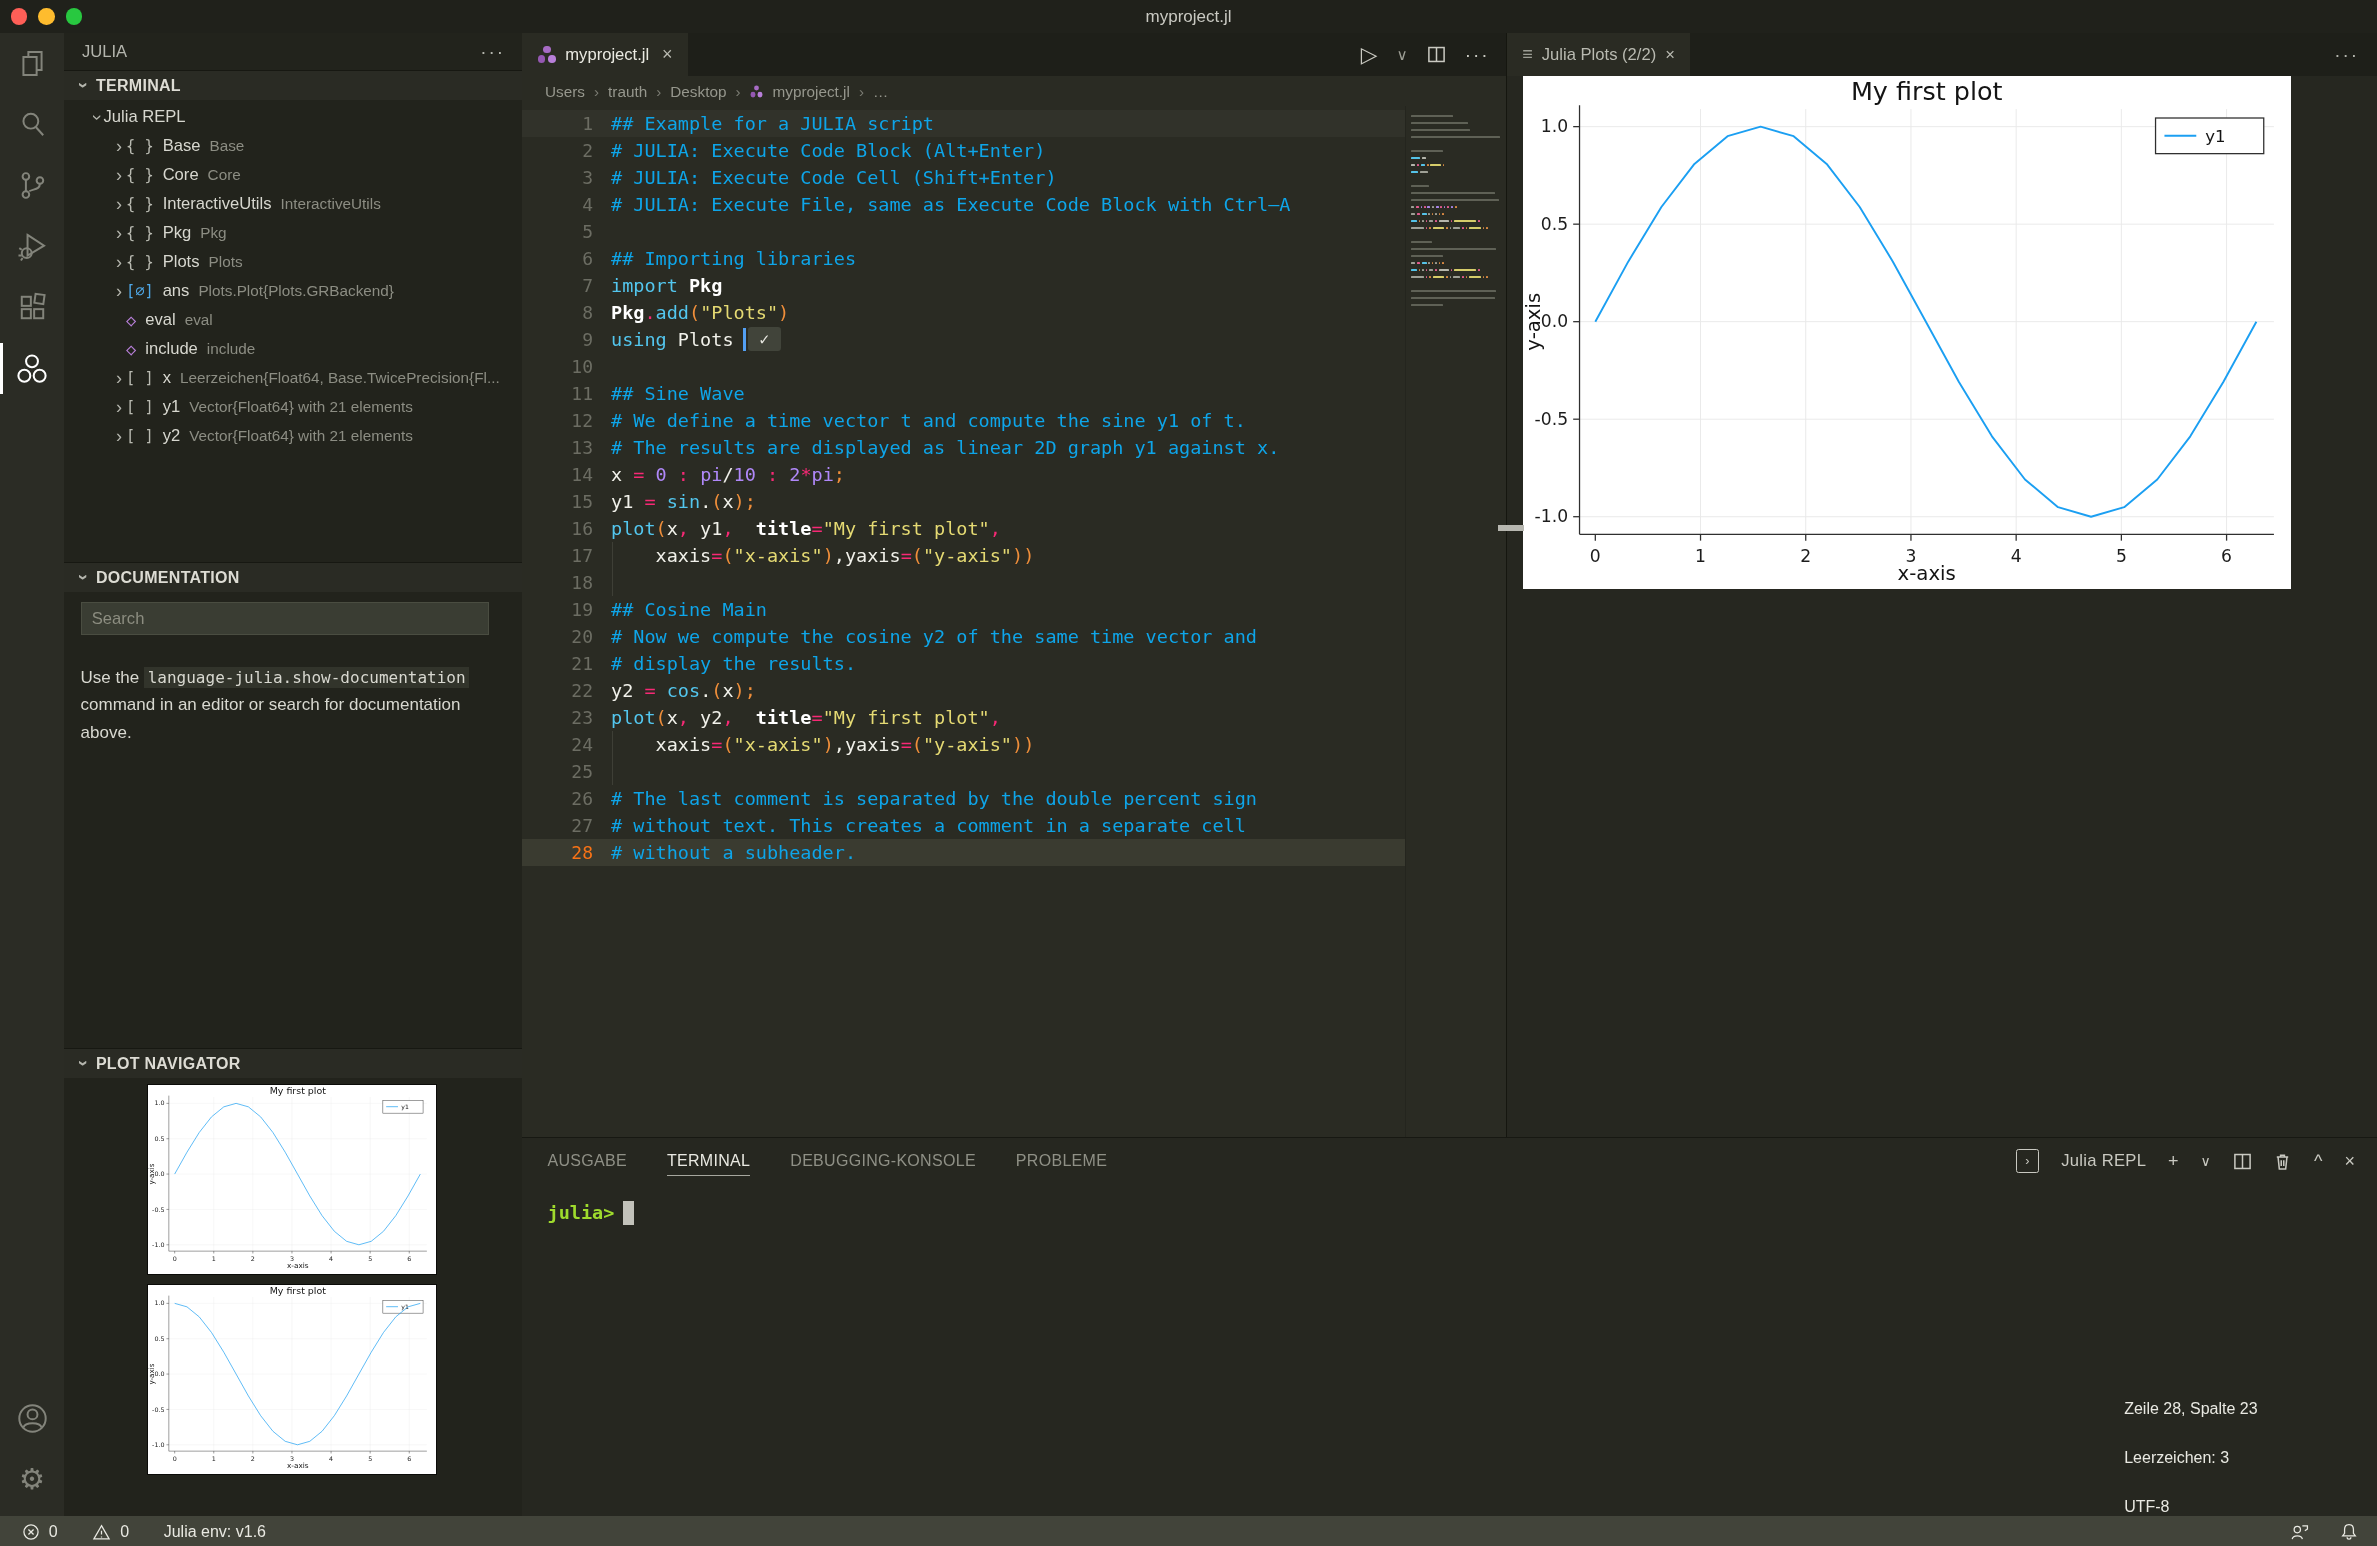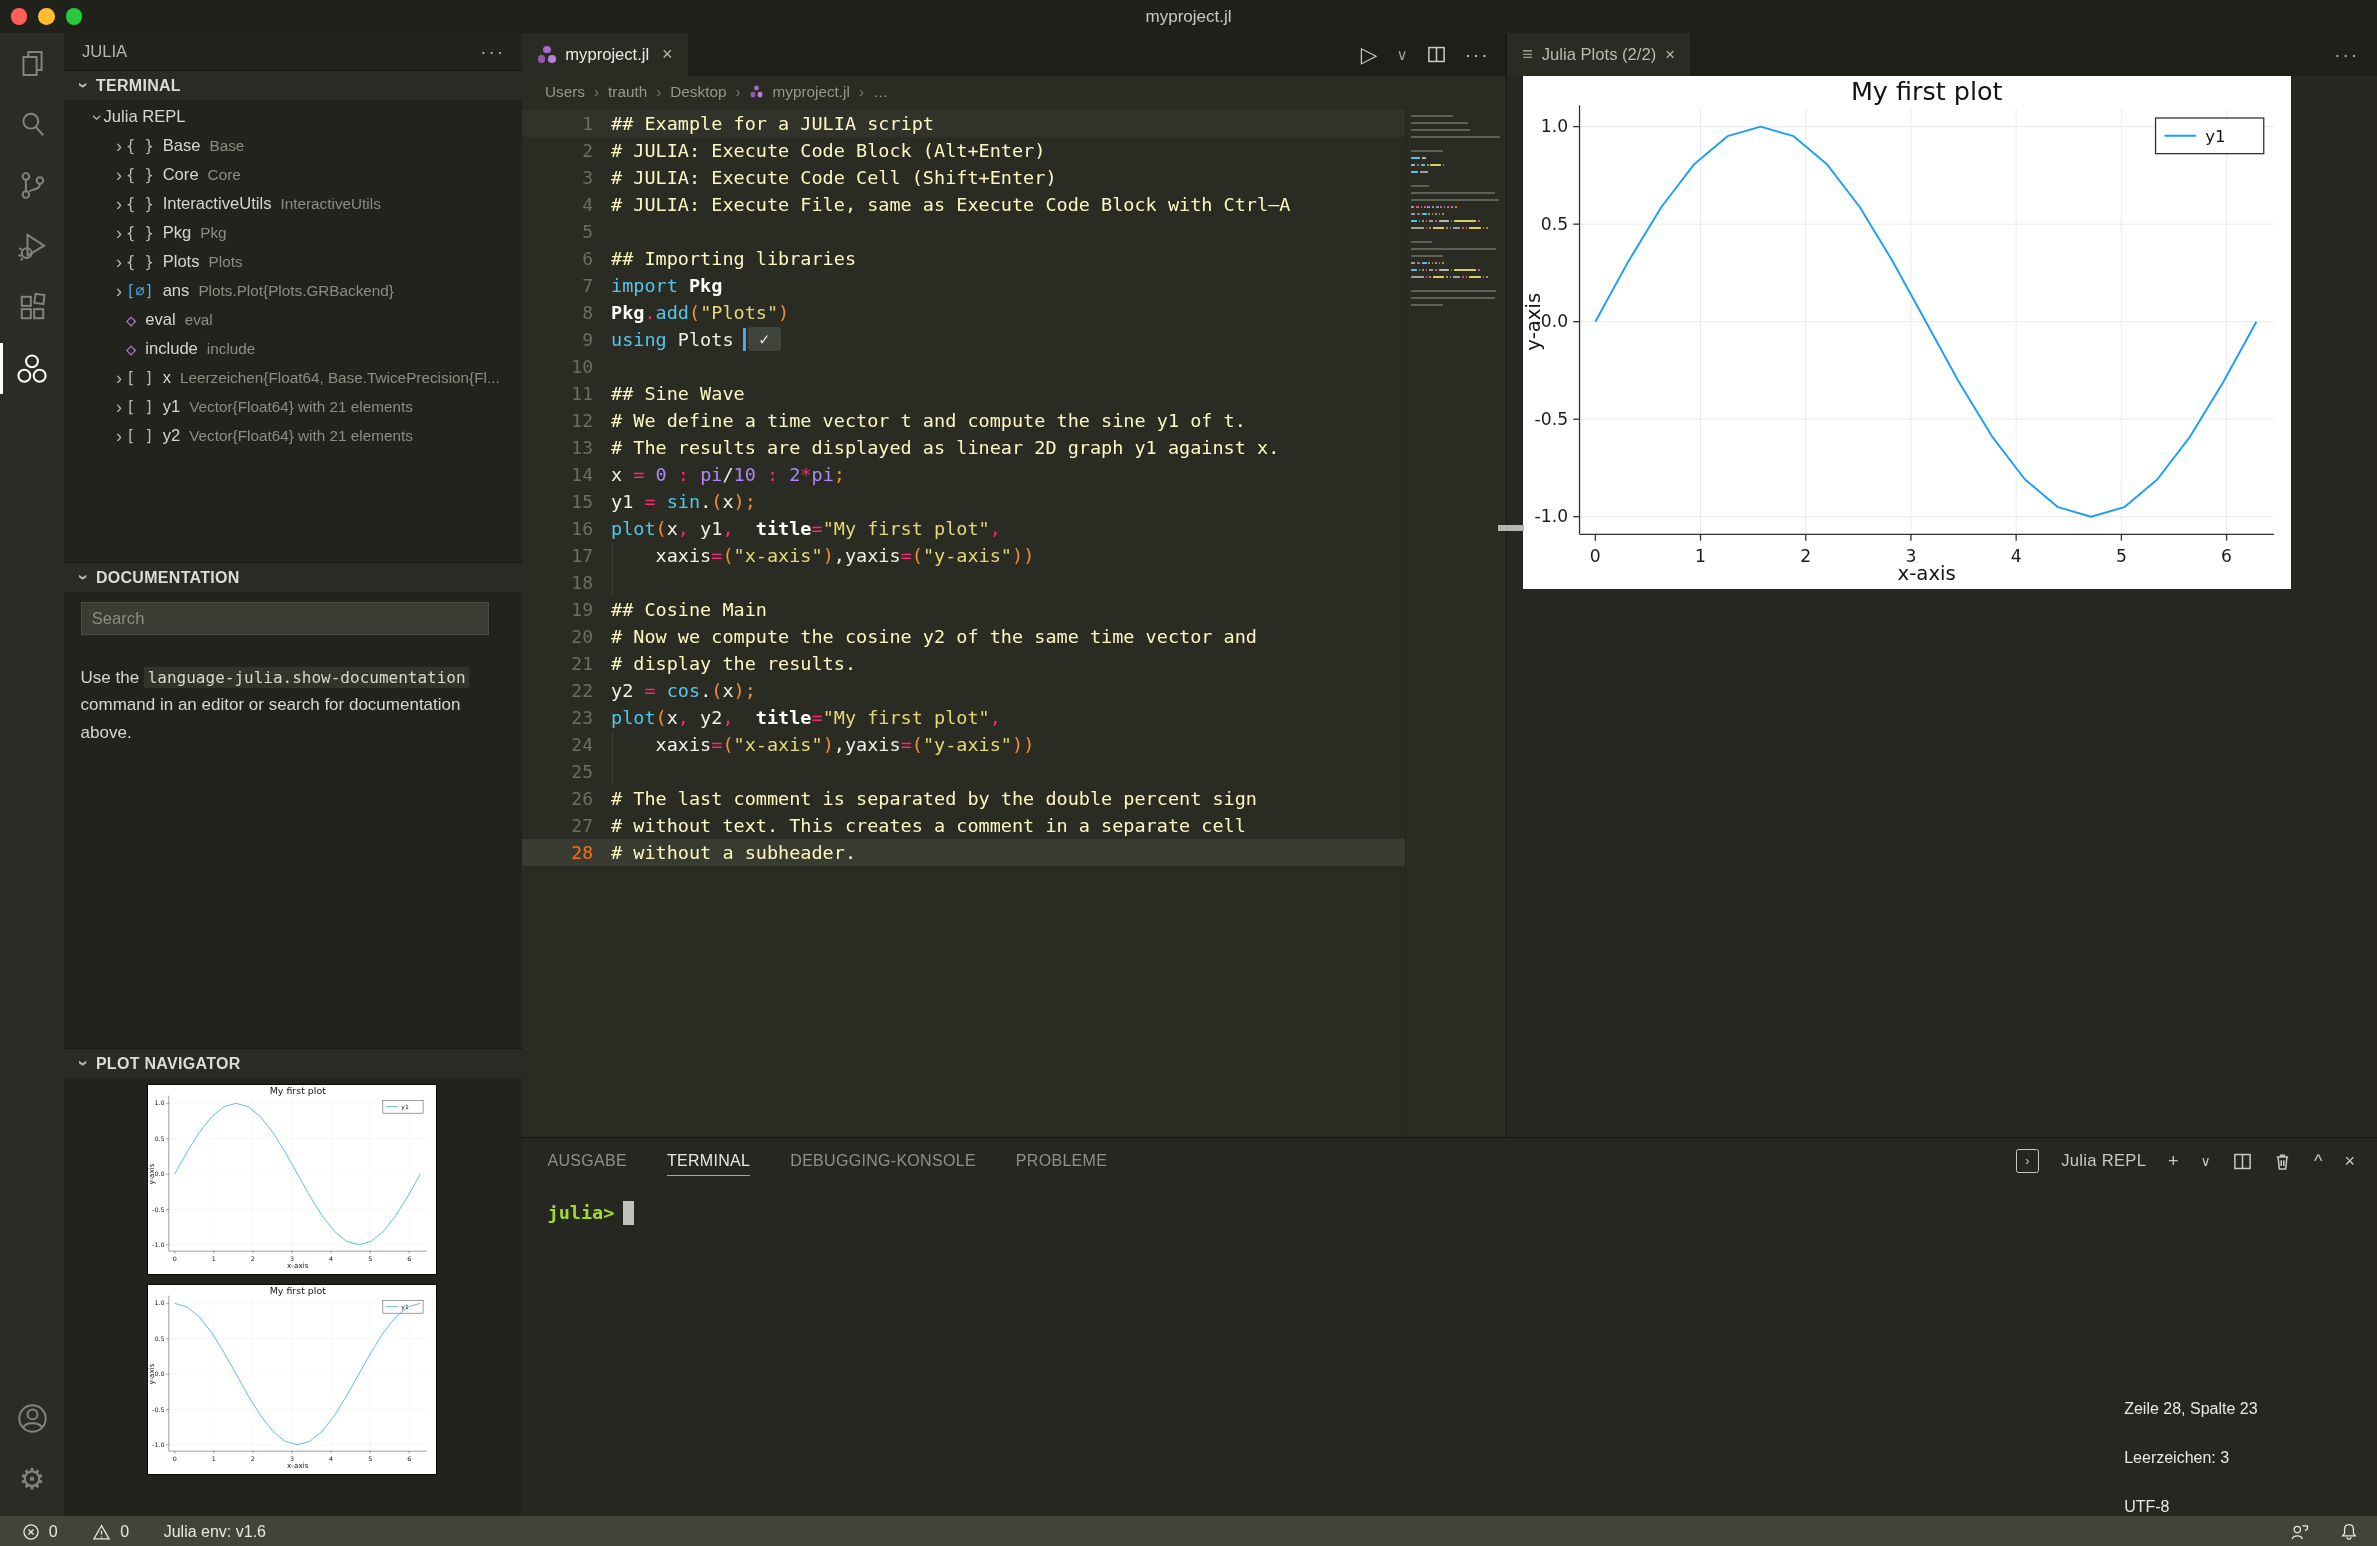--- a/index.html
+++ b/index.html
@@ -56,21 +56,21 @@
   .breadcrumb{height:31px;display:flex;align-items:center;font-size:15.3px;color:#96978d;padding-left:23px;gap:9px;background:#2a2b23;}
   .breadcrumb .sep{color:#7b7c73;}
   .jdots.small{transform:scale(.7);margin:0 -2.5px;}
   #code-area{position:absolute;left:0;top:73px;right:0;bottom:0;background:#2a2b23;}
   #code-rows{position:absolute;left:0;top:3.8px;right:101px;}
   .crow{height:27px;display:flex;align-items:center;position:relative;font-family:"DejaVu Sans Mono",monospace;font-size:18.5px;white-space:pre;}
   .crow .gut{width:71px;text-align:right;padding-right:18px;color:#6c6d63;font-size:18px;flex:none;}
   .crow.hl1{background:#31322a;} .crow.hl2{background:#3a3b30;}
   .crow.cur .gut{color:#f97316;}
   .guide{position:absolute;left:90px;top:0;bottom:0;width:1.3px;background:#3e3f36;}
-  .tk-c{color:#fef9c3;} .tk-t{color:#f1f1ea;} .tk-b{color:#ffffff;font-weight:bold;}
+  .tk-c{color:#0ea5e9;} .tk-t{color:#f1f1ea;} .tk-b{color:#ffffff;font-weight:bold;}
   .tk-k{color:#53c6ee;} .tk-f{color:#53c6ee;} .tk-s{color:#e5da73;} .tk-n{color:#b088f9;}
   .tk-o{color:#f72975;} .tk-p{color:#ef8e3a;}
   .cursor{display:inline-block;width:3.2px;height:23px;background:#53a0f4;vertical-align:middle;margin-left:9px;}
   .chip{display:inline-flex;align-items:center;justify-content:center;height:24px;width:33px;background:#41443a;border-radius:3.2px;color:#e8e8e1;font-size:16.6px;margin-left:1.9px;vertical-align:middle;}
   #minimap{position:absolute;right:0;top:0;width:101px;bottom:0;background:#2a2b23;border-left:0.6px solid #24251e;padding:6.4px 2.5px 0 5.1px;box-sizing:border-box;}
   .mrow{height:7px;display:flex;gap:1.9px;align-items:center;}
   .mrow i{height:2.5px;border-radius:0.6px;display:block;}
   
   #plots-panel{left:1507px;top:33px;width:871px;height:1104px;background:#262720;}
   #plots-tabs{height:43px;background:#1e1f19;display:flex;align-items:stretch;}

